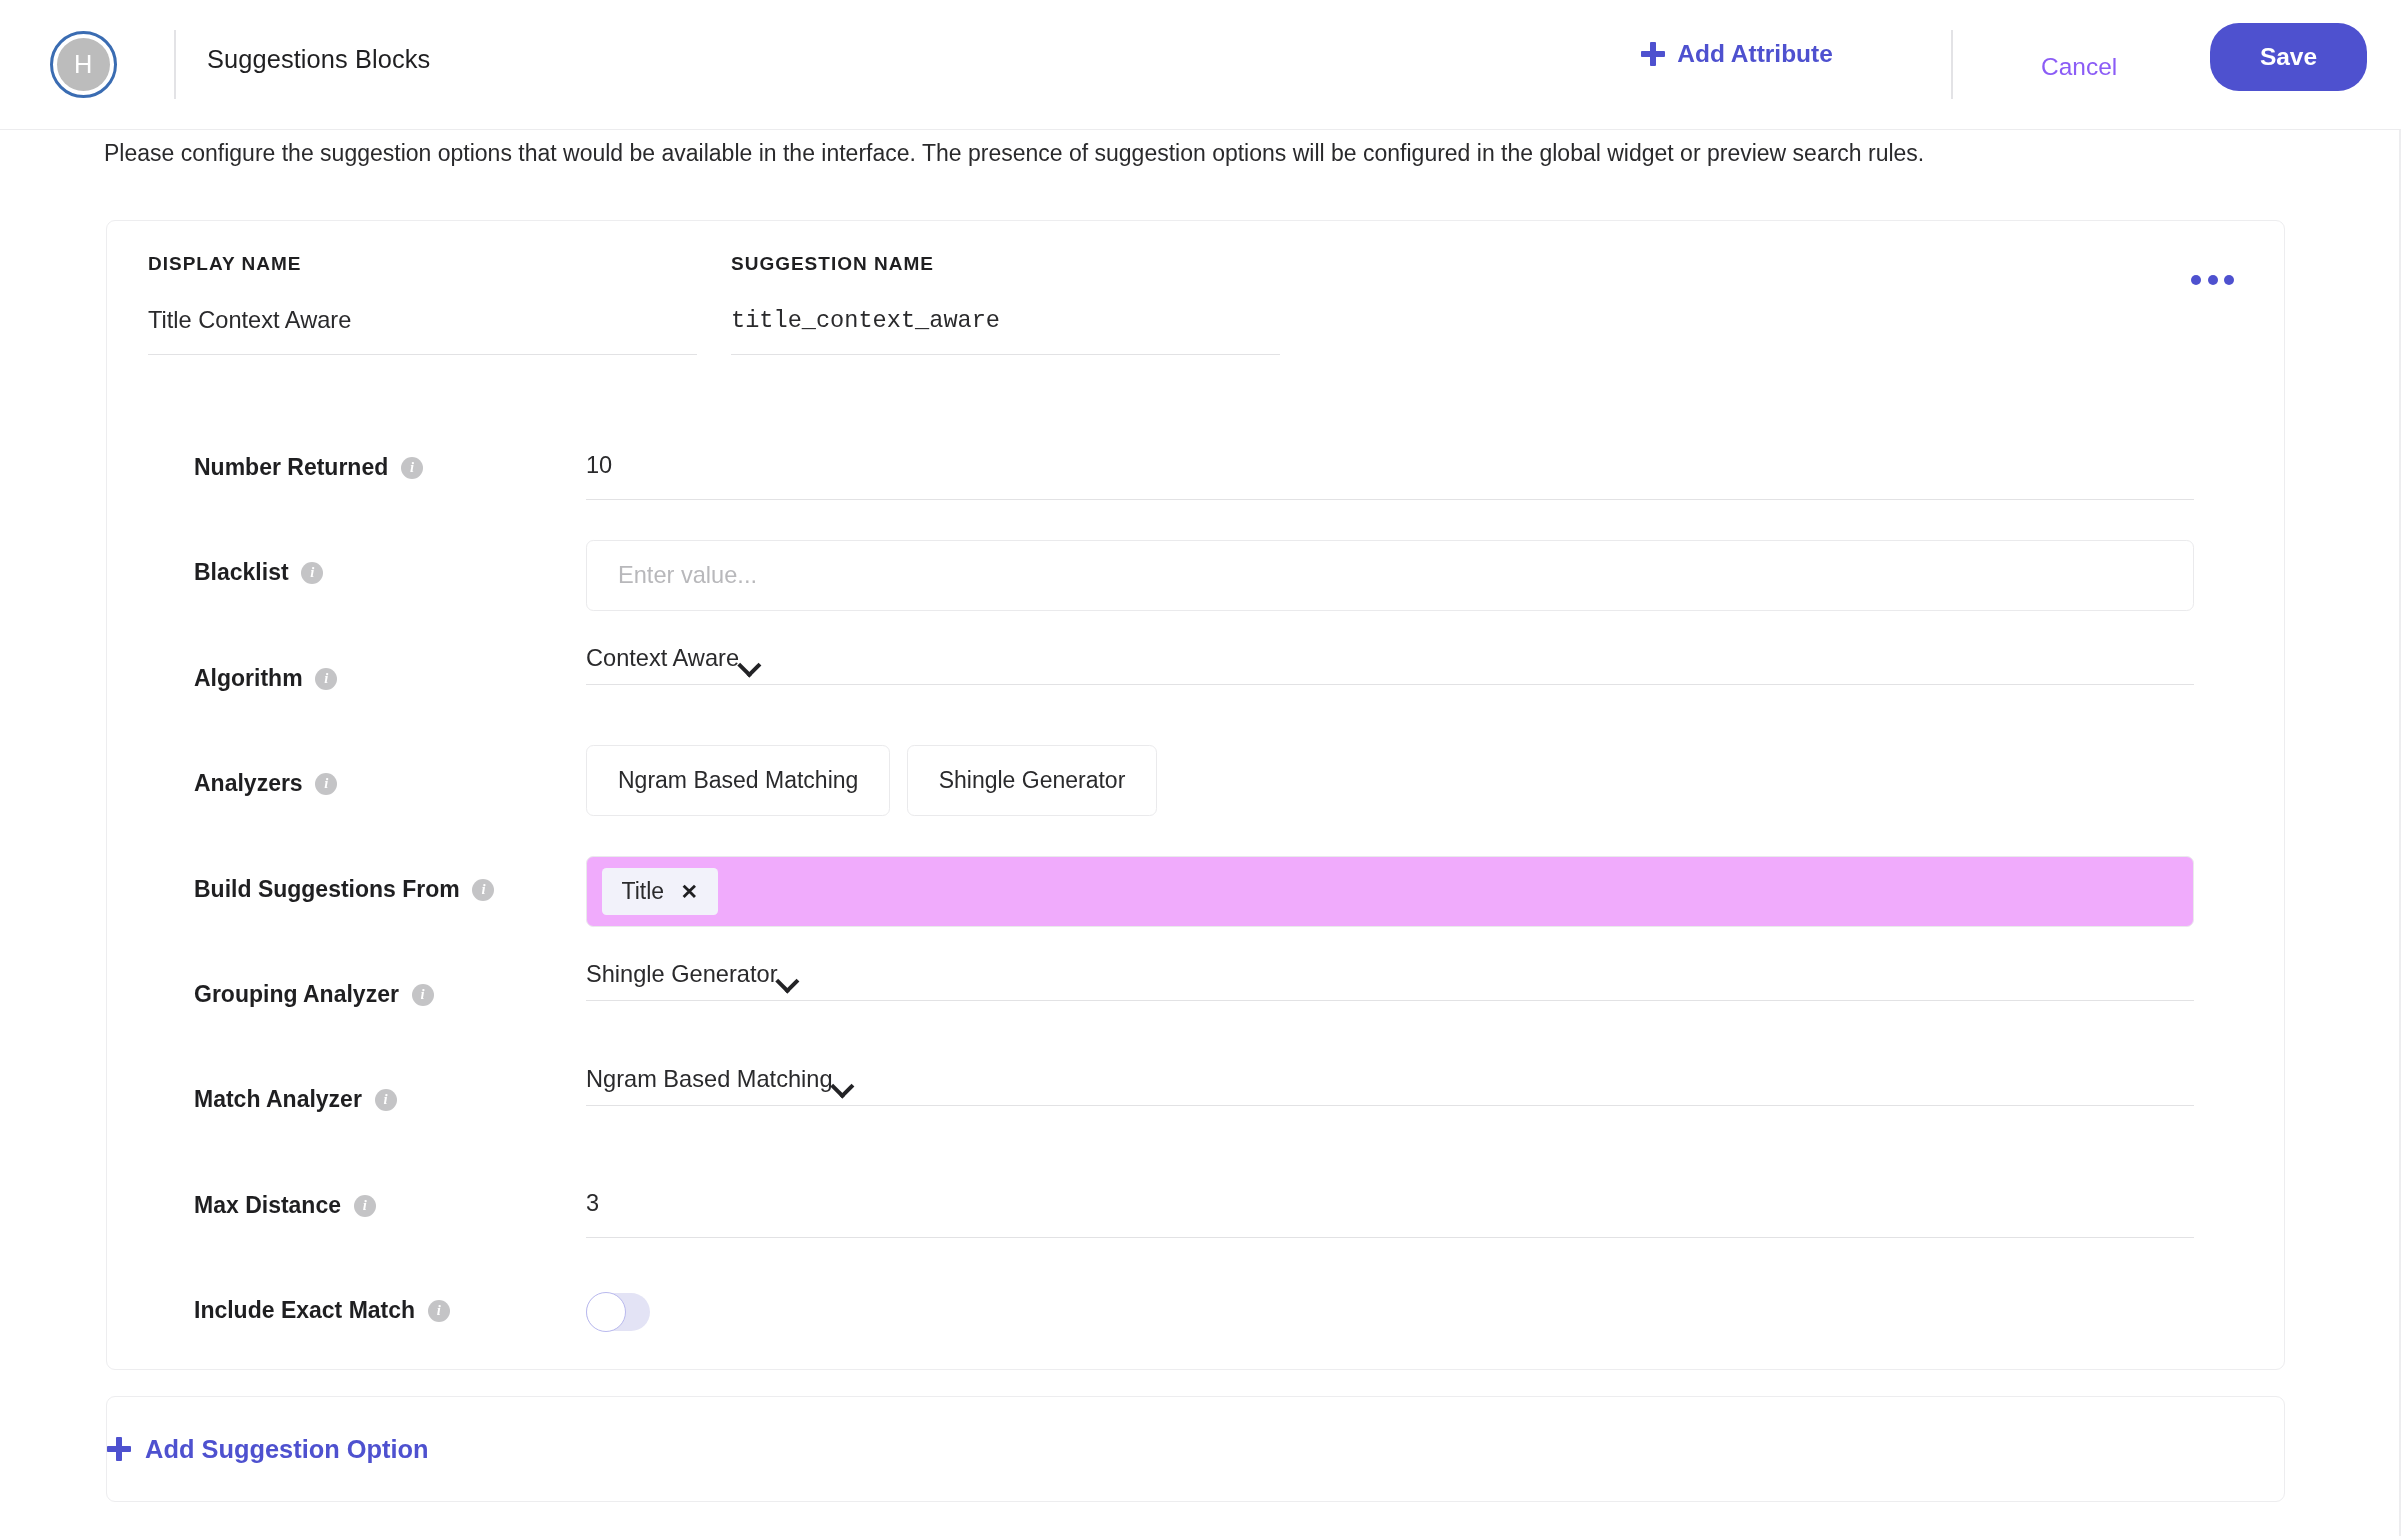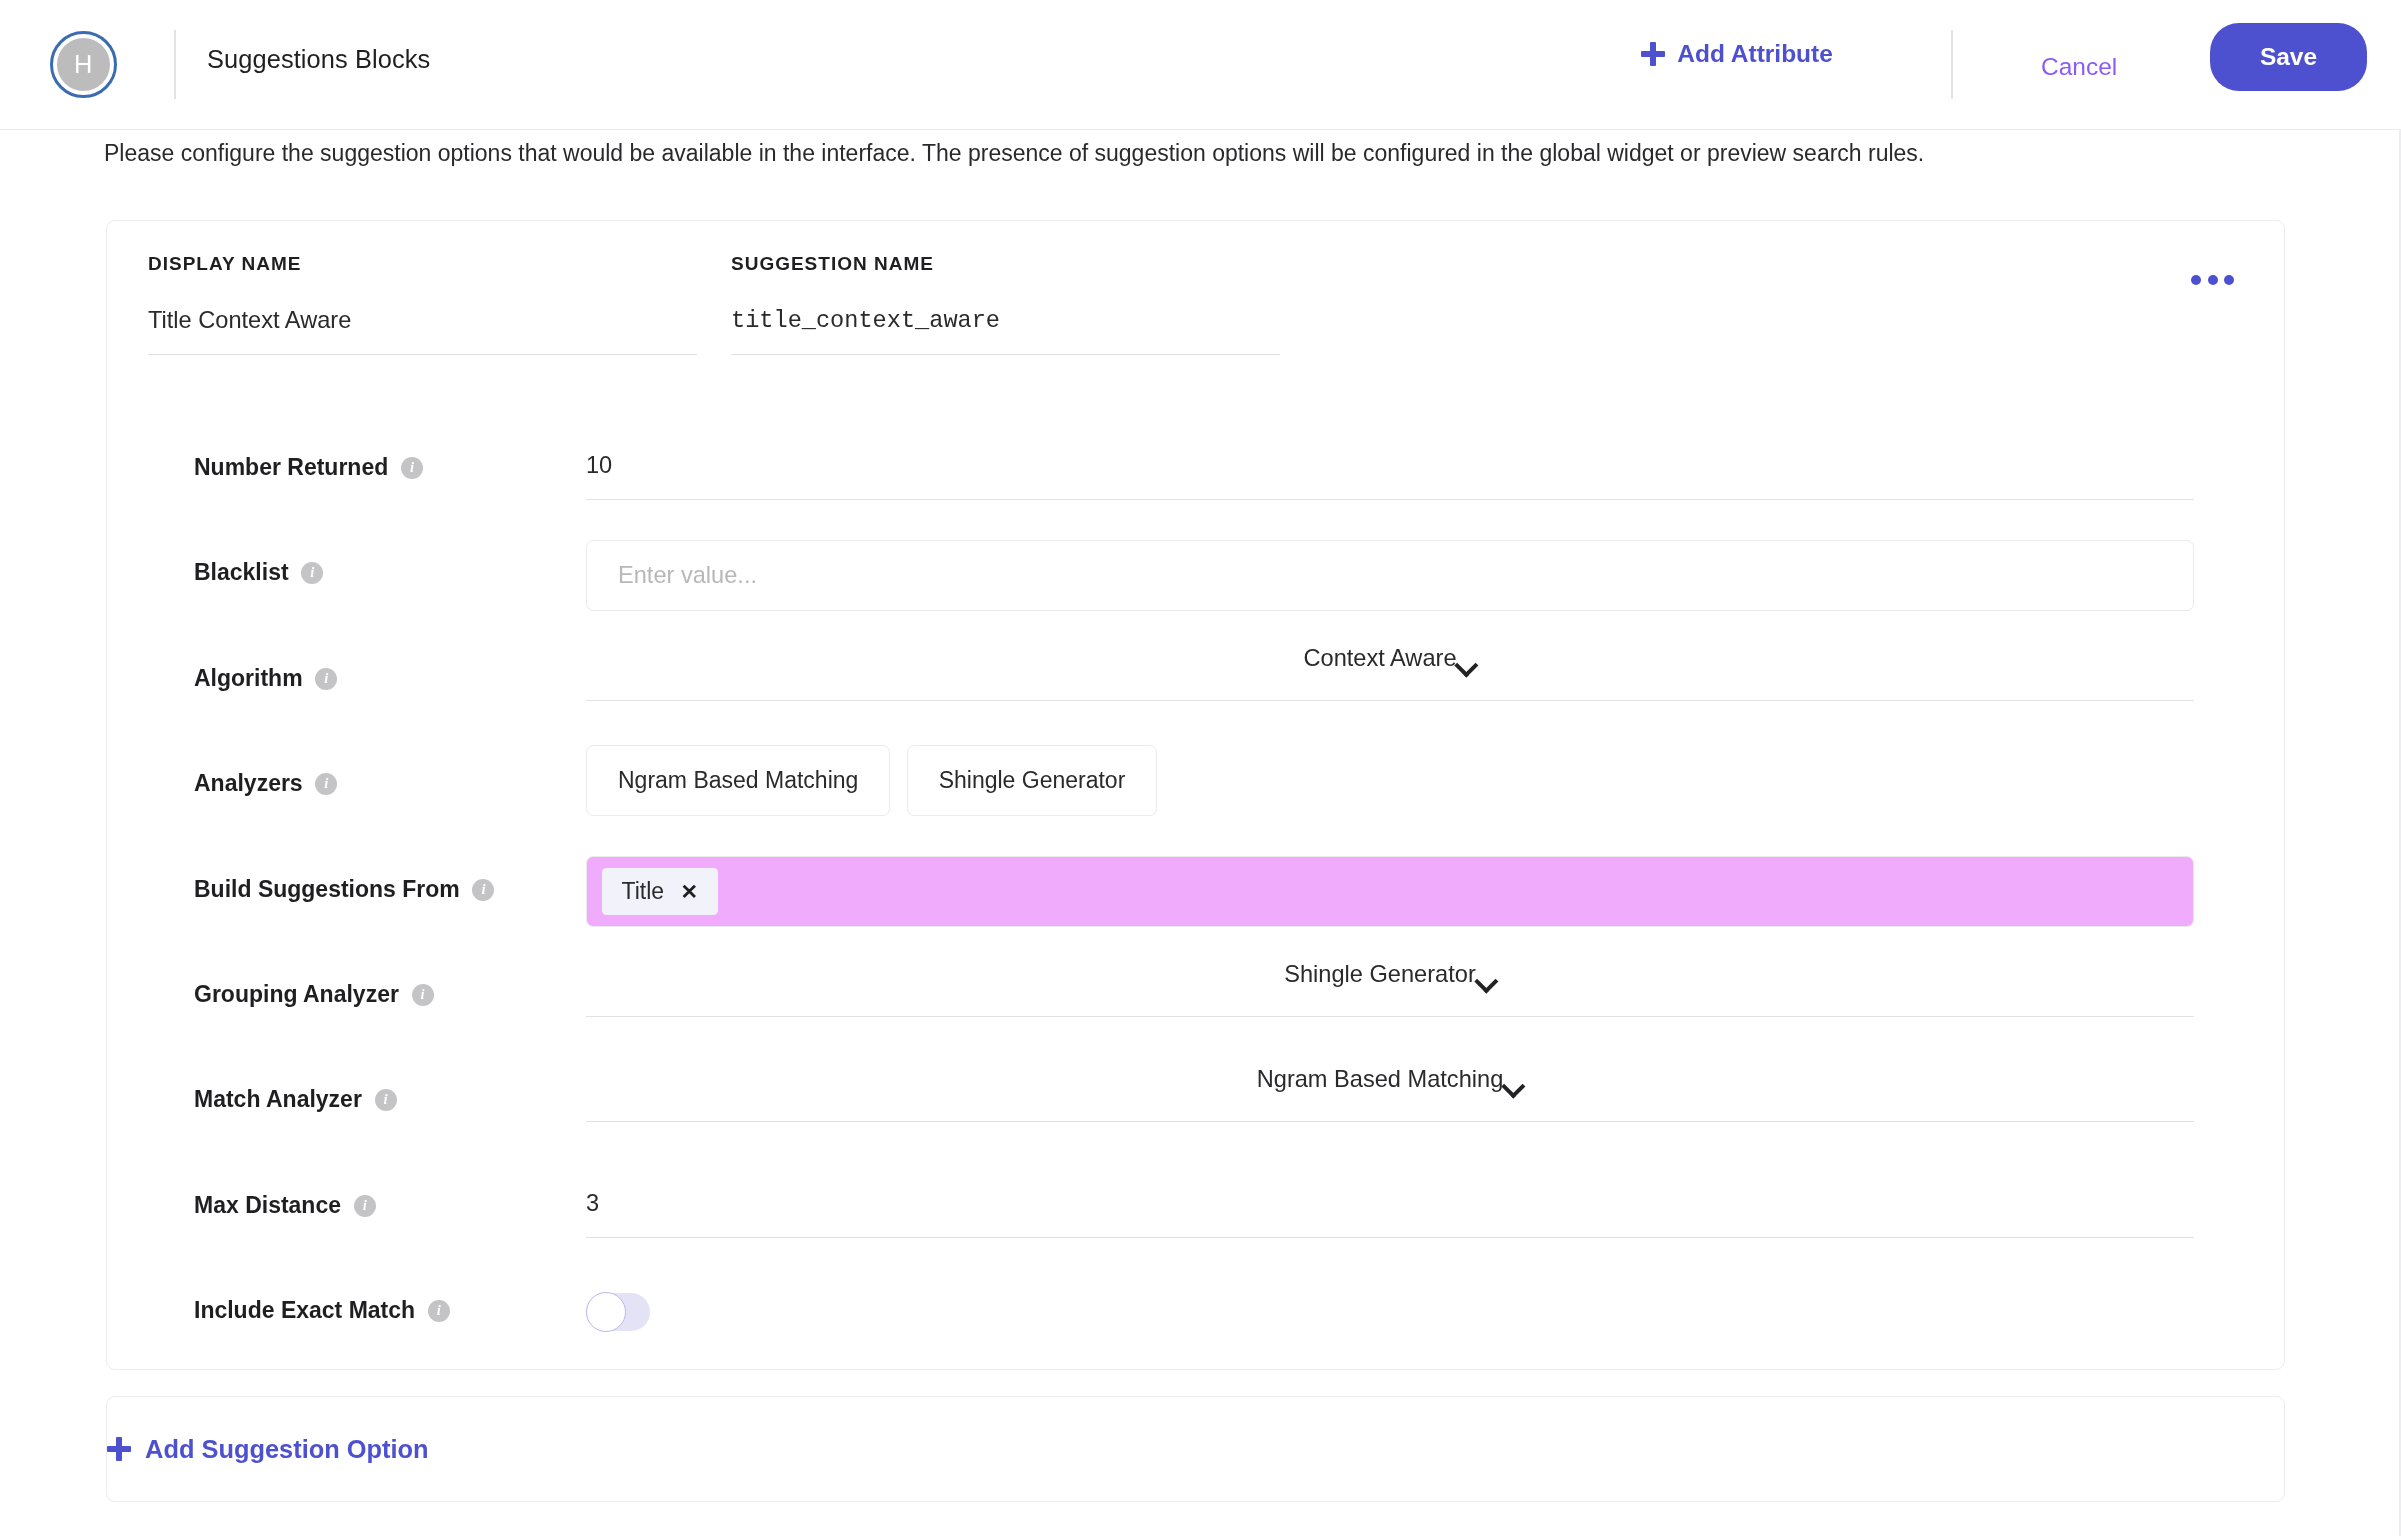--- a/index.html
+++ b/index.html
@@ -238,24 +238,24 @@
     padding: 0 0 20px 0;
     outline: none;
     box-sizing: border-box;
   }
 
   .select-row {
     position: absolute;
     left: 586px;
     width: 1608px;
     border-bottom: 1.8px solid #e2e2e4;
-    padding-bottom: 28px;
+    padding-bottom: 12px;
     display: flex;
     align-items: flex-end;
-    justify-content: center;
+    justify-content: flex-start;
     box-sizing: border-box;
     cursor: pointer;
   }
   .select-value {
     font-size: 23.6px;
     color: #2a2a2c;
   }
   .chevron {
     width: 20px; height: 11.8px;
     position: relative;

